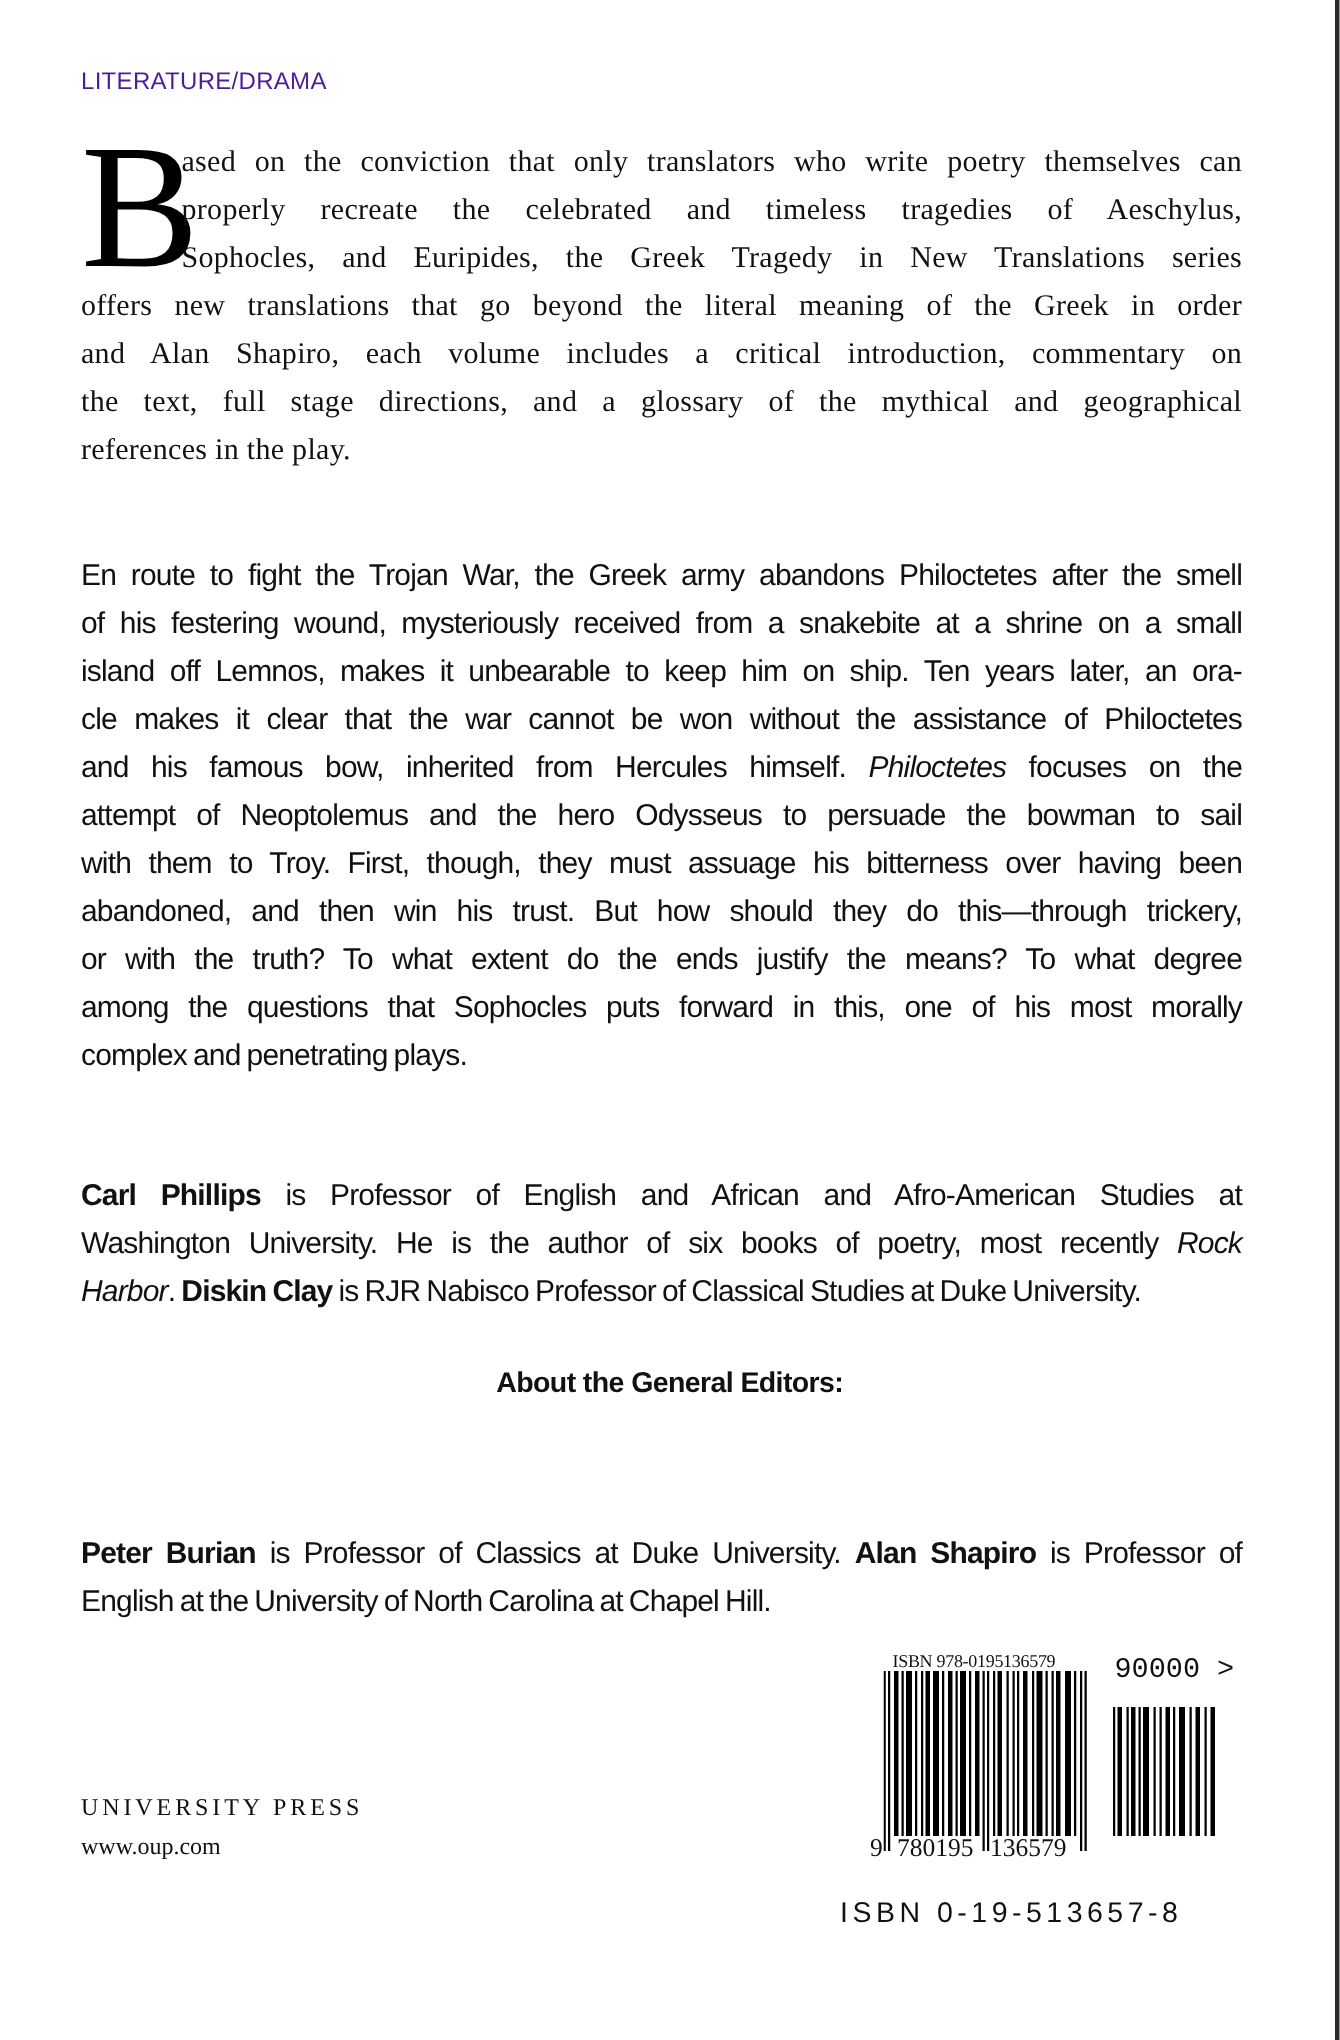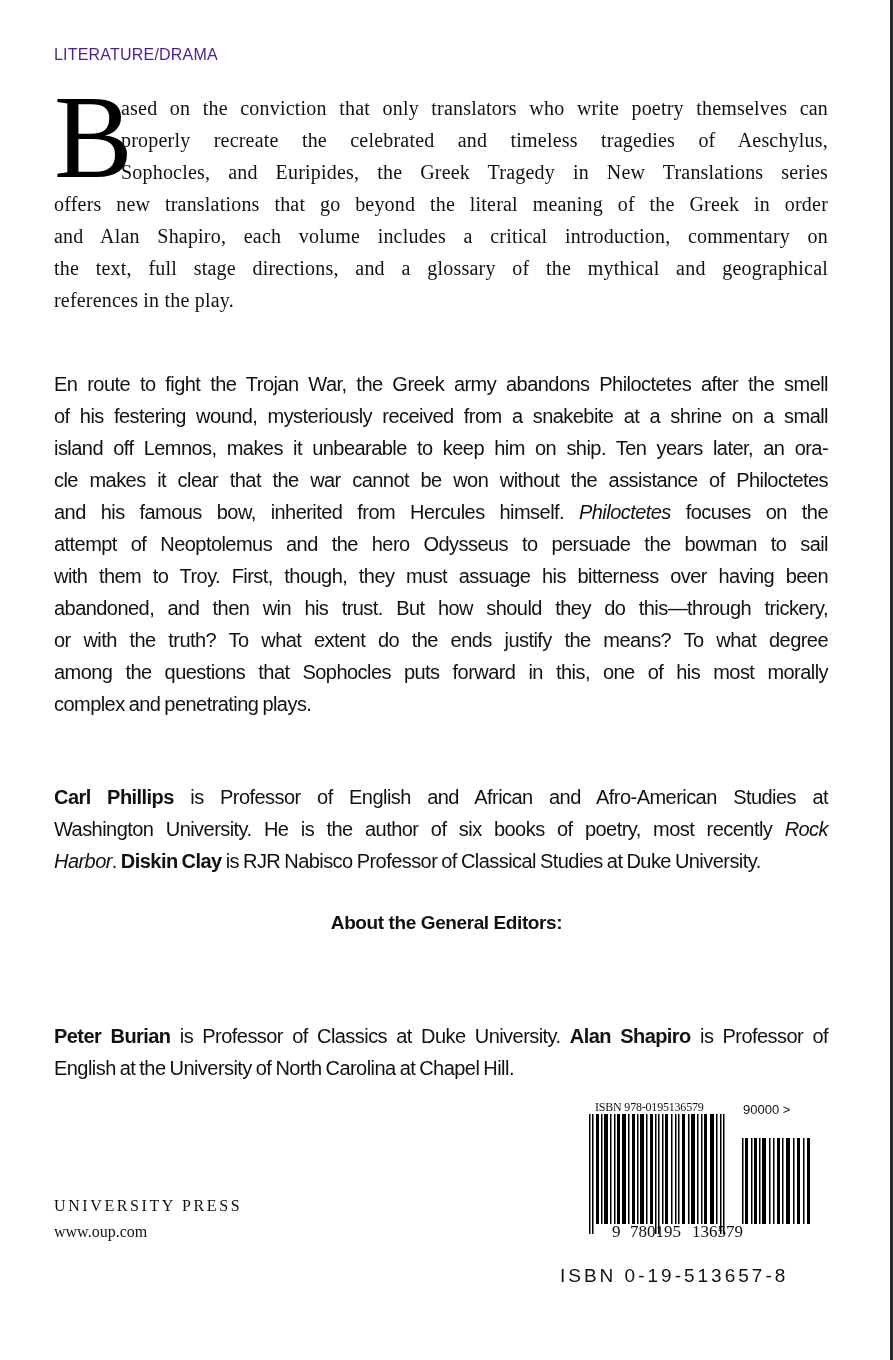--- a/index.html
+++ b/index.html
@@ -118,22 +118,22 @@
     left: 15px;
     top: 0;
     font-family: "Liberation Serif", "DejaVu Serif", serif;
     font-size: 12px;
     letter-spacing: -0.2px;
   }
   .addon-price {
     position: absolute;
     left: 163px;
     top: 2px;
-    font-family: Liberation Sans, sans-serif;
-    font-size: 13px;
+    font-family: Liberation Mono, monospace;
+    font-size: 19px;
   }
   .bars-main {
     position: absolute;
     left: 9px;
     top: 14px;
     width: 140px;
     height: 120px;
   }
   .bars-addon {
     position: absolute;
@@ -142,21 +142,20 @@
     width: 70px;
     height: 86px;
   }
   .bar-digits {
     position: absolute;
     left: 0;
     top: 122px;
     font-family: "Liberation Serif", "DejaVu Serif", serif;
     font-size: 17px;
     background: transparent;
-    margin-left: 32px;
   }
   .bar-digits span { display: inline-block; }
   .isbn-bottom {
     position: absolute;
     left: -20px;
     top: 165px;
     font-family: "Liberation Sans", "DejaVu Sans", sans-serif;
     font-size: 19px;
     letter-spacing: 3px;
   }

